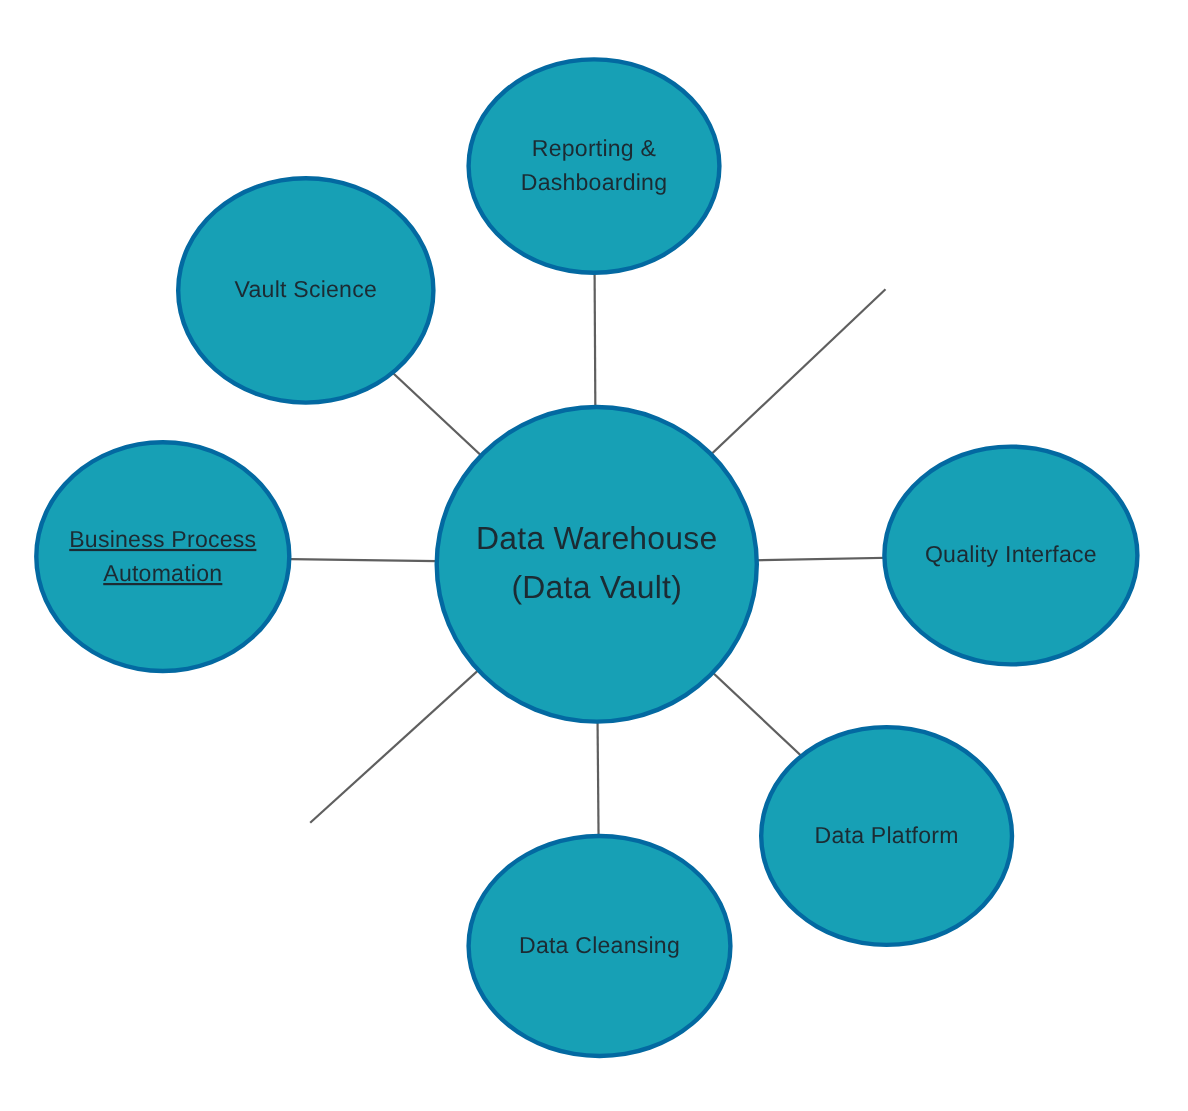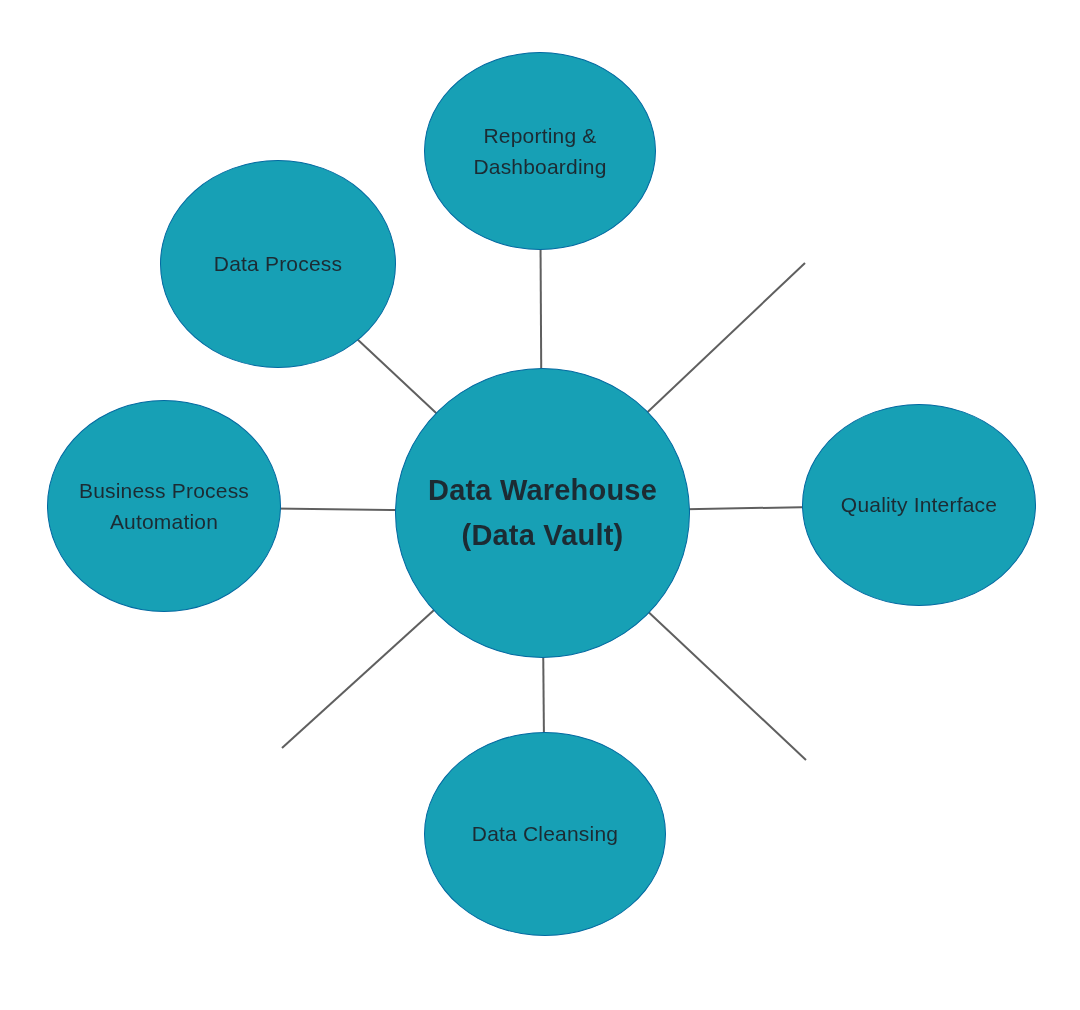--- a/index.html
+++ b/index.html
@@ -20,44 +20,44 @@
     left: 0; top: 0;
     width: 1080px;
     height: 1010px;
     z-index: 1;
   }
   .node {
     position: absolute;
     z-index: 2;
     border-radius: 50%;
     background: #17a0b5;
-    border: 1px solid #0369a1;
+    border: 4px solid #0369a1;
     box-sizing: border-box;
     display: flex;
     align-items: center;
     justify-content: center;
     text-align: center;
     color: #1c2b33;
   }
   .node .label {
     display: inline-block;
     font-size: 21px;
     line-height: 1.5;
     max-width: 172px;
     letter-spacing: 0.2px;
   }
   .n-center        { left: 395px; top: 368px; width: 295px; height: 290px; }
-  .n-center .label { font-size: 29px; line-height: 1.55; max-width: 250px; font-weight: bold; }
+  .n-center .label { font-size: 29px; line-height: 1.55; max-width: 250px; }
   .n-top           { left: 424px; top:  52px; width: 232px; height: 198px; }
   .n-topright      { left: 689px; top: 165px; width: 232px; height: 198px; }
   .n-right         { left: 802px; top: 404px; width: 234px; height: 202px; }
   .n-botright      { left: 690px; top: 659px; width: 232px; height: 202px; }
-  .n-bottom        { left: 424px; top: 732px; width: 242px; height: 204px; }
+  .n-bottom        { left: 424px; top: 758px; width: 242px; height: 204px; }
   .n-botleft       { left: 166px; top: 644px; width: 232px; height: 208px; }
-  .n-left          { left:  47px; top: 400px; width: 234px; height: 212px; }
+  .n-left          { left:  31px; top: 400px; width: 234px; height: 212px; text-decoration: underline; }
   .n-topleft       { left: 160px; top: 160px; width: 236px; height: 208px; }
 </style>
 </head>
 <body>
 
 <div class="canvas">
 
   <svg class="connectors" viewBox="0 0 1080 1010" xmlns="http://www.w3.org/2000/svg">
     <g stroke="#5f5f5f" stroke-width="2">
       <line x1="542" y1="512" x2="540" y2="150"></line>
@@ -77,27 +77,30 @@
 
   <div class="node n-top">
     <span class="label">Reporting &amp; Dashboarding</span>
   </div>
 
 
   <div class="node n-right">
     <span class="label">Quality Interface</span>
   </div>
 
+  <div class="node n-botright">
+    <span class="label">Data Platform</span>
+  </div>
 
   <div class="node n-bottom">
     <span class="label">Data Cleansing</span>
   </div>
 
 
   <div class="node n-left">
     <span class="label">Business Process Automation</span>
   </div>
 
   <div class="node n-topleft">
-    <span class="label">Data Process</span>
+    <span class="label">Vault Science</span>
   </div>
 
 </div>
 
 </body></html>

